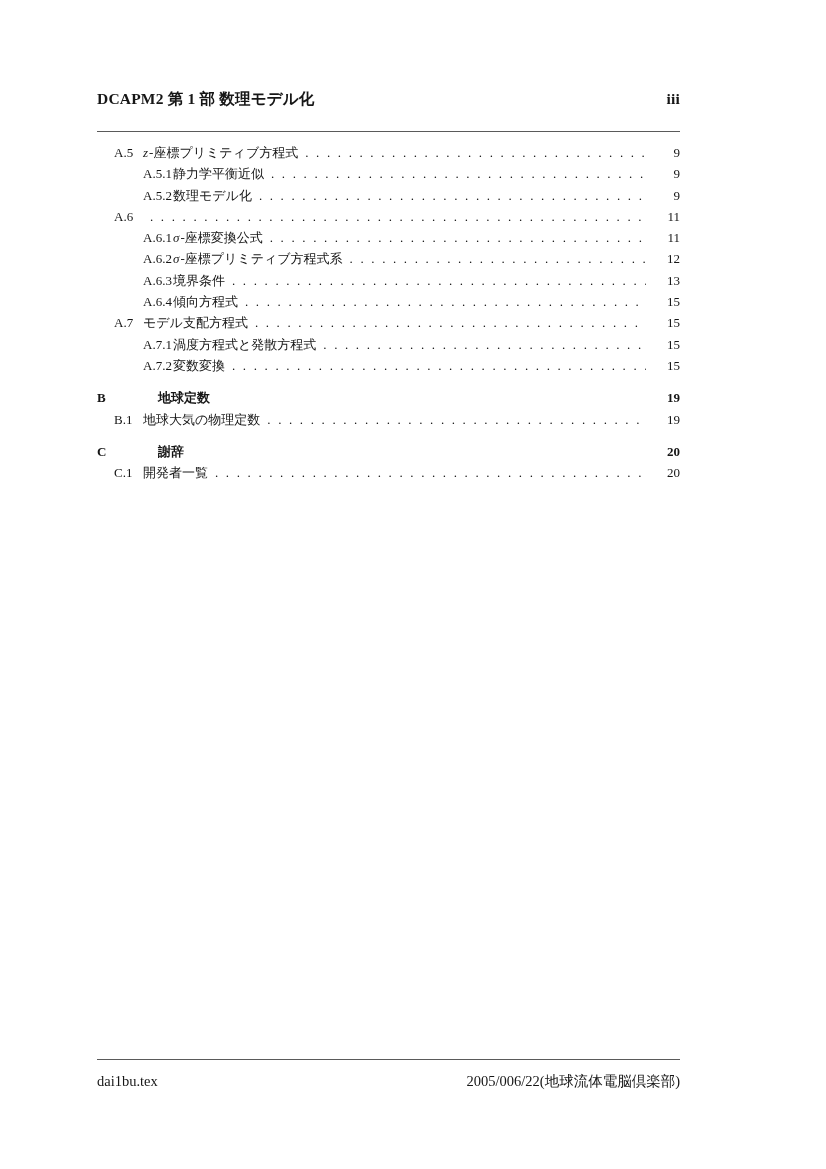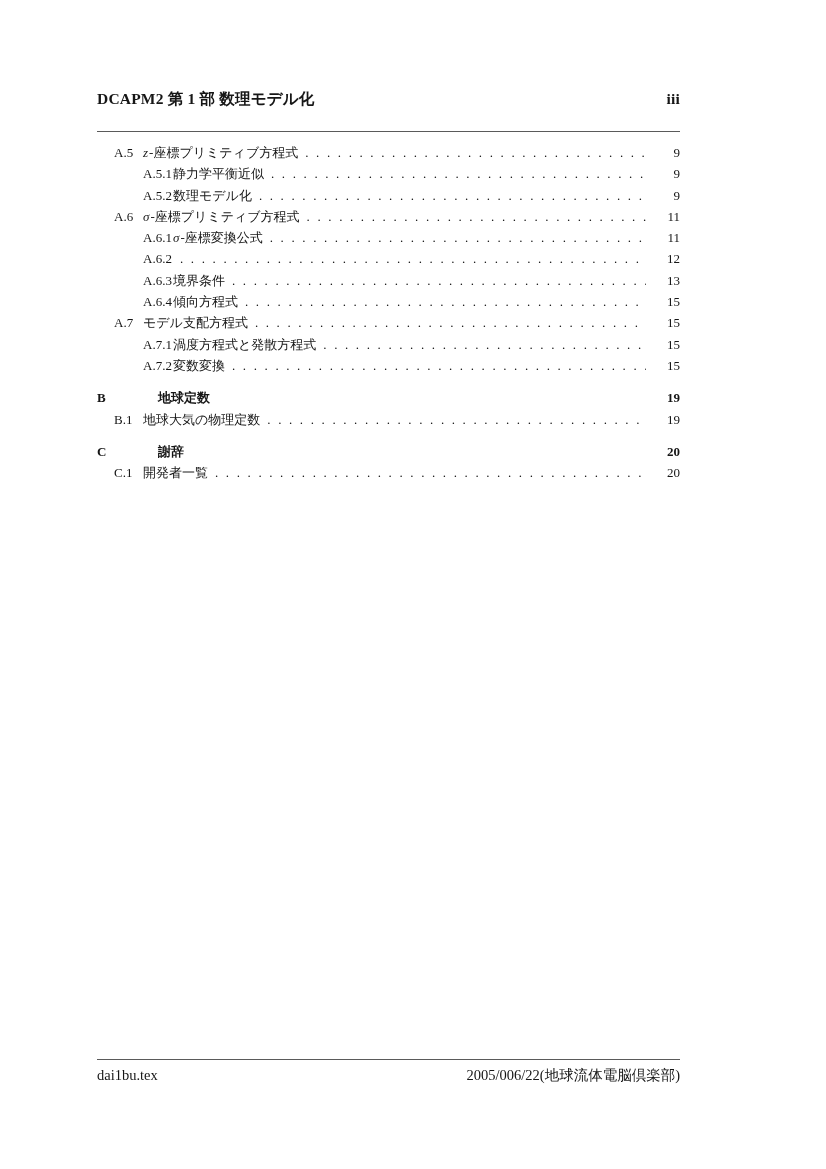--- a/index.html
+++ b/index.html
@@ -98,21 +98,21 @@
   
   .running-footer {
     position: absolute;
     left: 97px;
     top: 1059px;
     width: 583px;
     display: flex;
     justify-content: space-between;
     align-items: baseline;
     border-top: 1.3px solid #5a5a5a;
-    padding-top: 6px;
+    padding-top: 12px;
     font-size: 14.5px;
   }
 </style>
 </head>
 <body>
 
 <div class="page">
 
   <div class="running-header">
     <span>DCAPM2 第 1 部 数理モデル化</span>
@@ -133,32 +133,32 @@
     <span class="pg">9</span>
   </div>
       <div class="toc-row subsection">
     <span class="num">A.5.2</span>
     <span class="title"><span>数理モデル化</span></span>
     <span class="leader"></span>
     <span class="pg">9</span>
   </div>
       <div class="toc-row section">
     <span class="num">A.6</span>
-    <span class="title"><i>σ</i><span>-座標プリミティブ方程式</span></span>
     <span class="leader"></span>
     <span class="pg">11</span>
   </div>
       <div class="toc-row subsection">
     <span class="num">A.6.1</span>
     <span class="title"><i>σ</i><span>-座標変換公式</span></span>
     <span class="leader"></span>
     <span class="pg">11</span>
   </div>
       <div class="toc-row subsection">
     <span class="num">A.6.2</span>
+    <span class="title"><i>σ</i><span>-座標プリミティブ方程式系</span></span>
     <span class="leader"></span>
     <span class="pg">12</span>
   </div>
       <div class="toc-row subsection">
     <span class="num">A.6.3</span>
     <span class="title"><span>境界条件</span></span>
     <span class="leader"></span>
     <span class="pg">13</span>
   </div>
       <div class="toc-row subsection">

